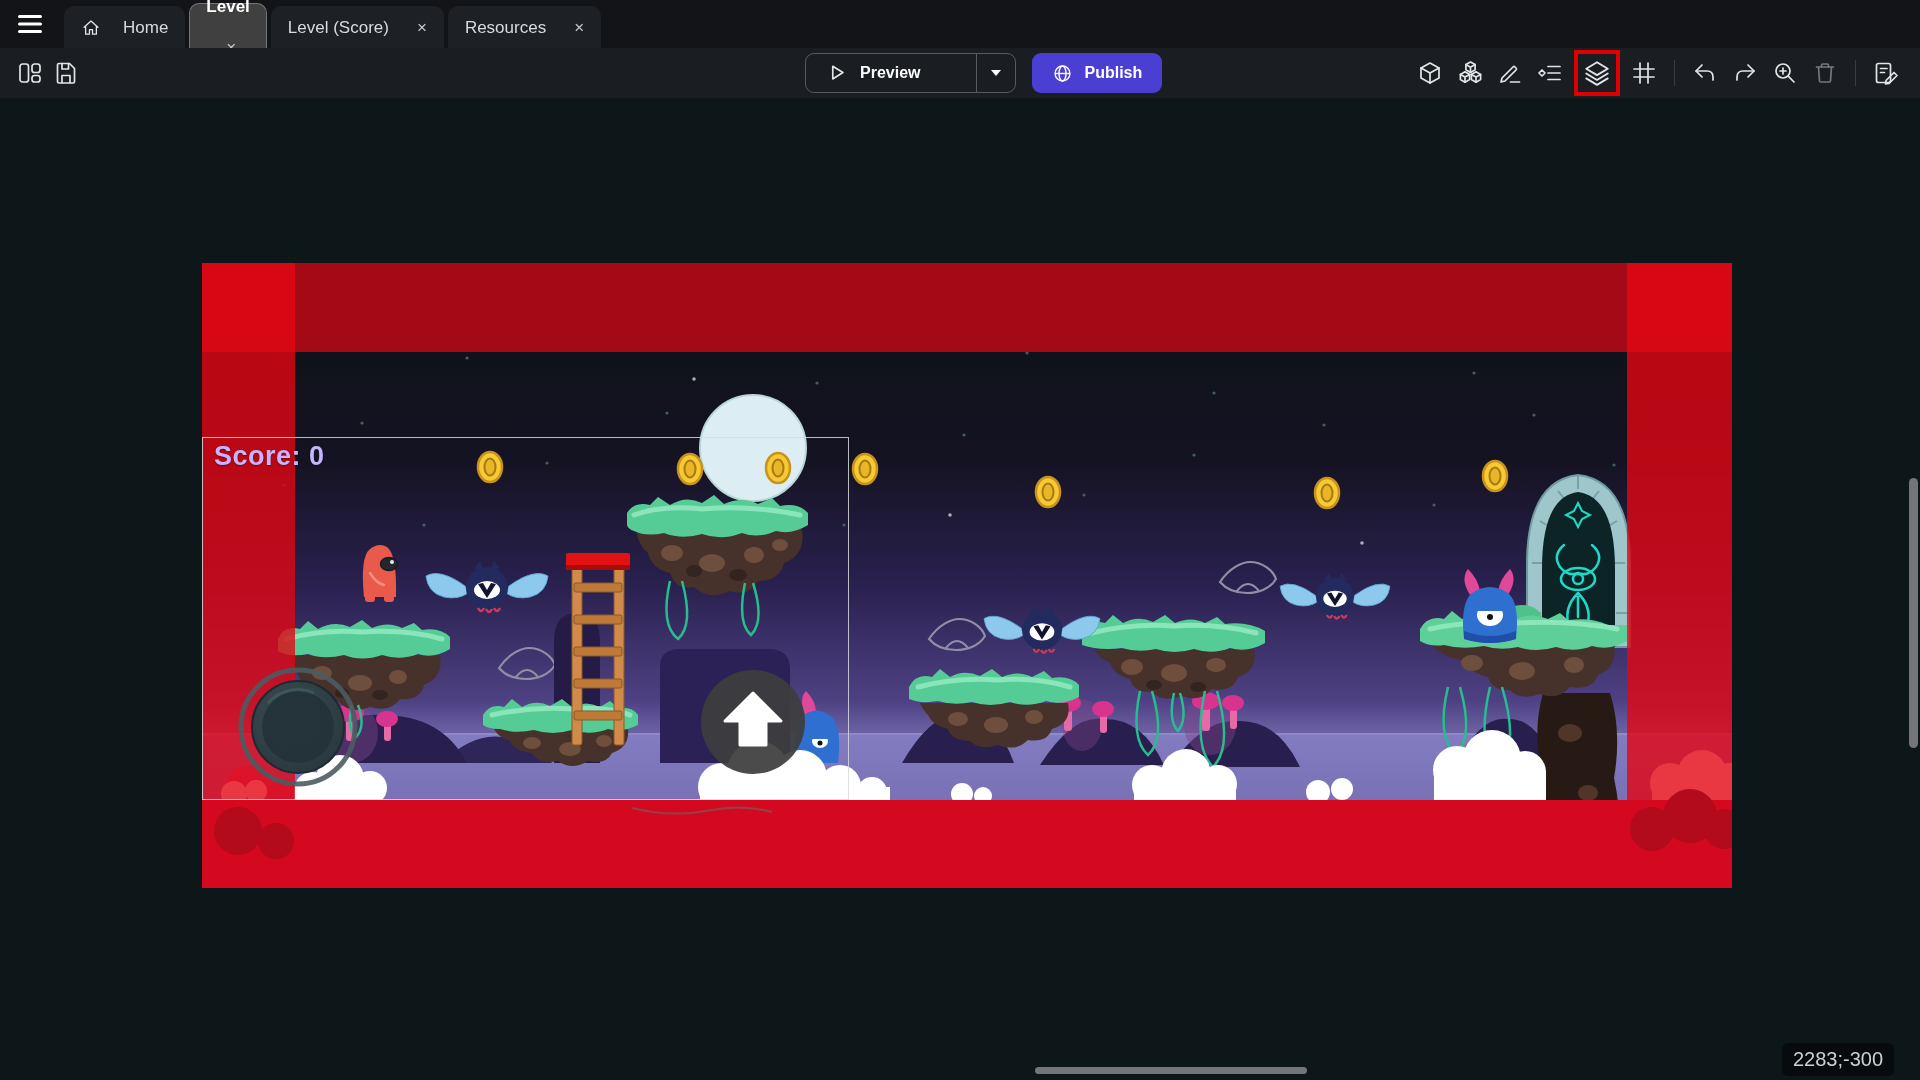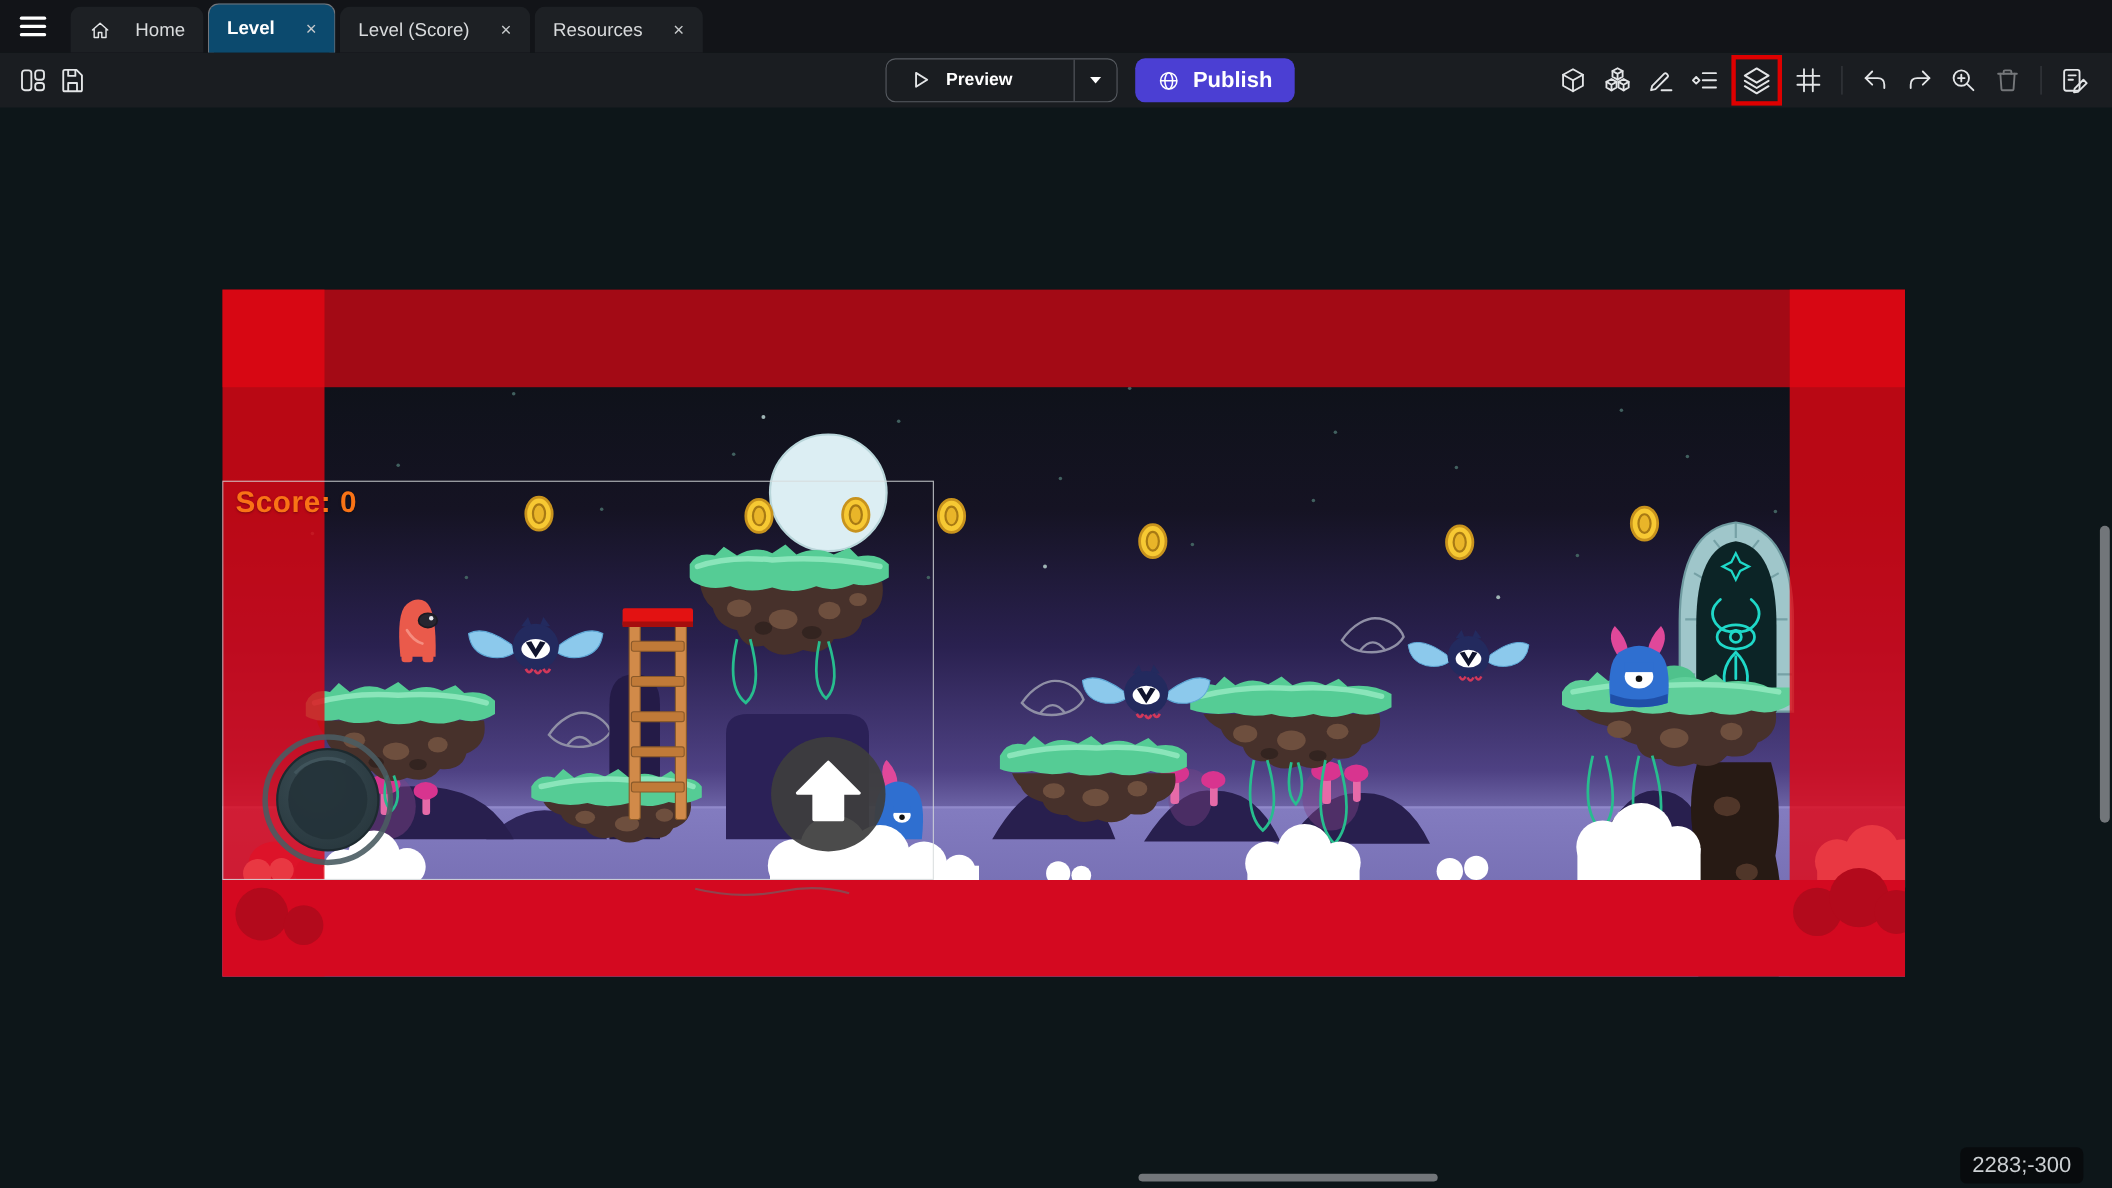--- a/index.html
+++ b/index.html
@@ -17,22 +17,22 @@
     width:44px; height:48px; display:flex; align-items:center; justify-content:center;
     background:none; border:none; cursor:pointer;
   }
   .tabs { display:flex; align-items:flex-end; margin-left:12px; }
   .tab {
     height:42px; display:flex; align-items:center; gap:22px; padding:0 16px;
     border-radius:10px 10px 0 0; background:#1d2024; color:#d9dbdd;
     font-size:17px; margin-right:4px; cursor:pointer; border:1px solid transparent; border-bottom:none;justify-content:center;
   }
   .tab.active {
-    height:45px; background:#0c4a6e; border:1px solid #72767c; border-bottom:none;
-    color:#ffffff; font-weight:bold;
+    height:45px; background:#404040; border:1px solid #72767c; border-bottom:none;
+    color:#ffffff; font-weight:bold;flex-direction:column;
   }
   .tab .close {
     background:none; border:none; color:#c7cacc; font-size:17px; cursor:pointer;
     padding:0 0 0 6px; line-height:1;
   }
   
   .toolbar {
     height:50px; background:#1a1d21; display:flex; align-items:center;
     position:relative; padding:0 12px;
   }
@@ -43,32 +43,32 @@
   .toolbar-center { position:absolute; left:805px; top:5px; display:flex; gap:16px; align-items:center; }
   .preview-btn {
     display:flex; align-items:stretch; border:1px solid #575b61; border-radius:9px;
     height:40px; background:transparent; color:#fff; overflow:hidden;gap:36px;
   }
   .preview-main { display:flex; align-items:center; gap:12px; padding:0 20px; background:none; border:none; color:#fff; font-weight:bold; font-size:16px; cursor:pointer; }
   .preview-caret { display:flex; align-items:center; padding:0 13px; border:none; border-left:1px solid #575b61; background:none; cursor:pointer; }
   .publish-btn {
     display:flex; align-items:center; gap:11px; height:40px; padding:0 20px;
     background:#4b3fd3; border:none; border-radius:9px; color:#fff; font-weight:bold;
-    font-size:20px; cursor:pointer;
+    font-size:16px; cursor:pointer;
   }
   .toolbar-right { margin-left:auto; display:flex; align-items:center; gap:4px; padding-right:4px; }
   .tsep { width:1px; height:26px; background:#3a3e43; margin:0 8px; }
   .highlight-box { border:4px solid #de0000; padding:1px; display:flex; margin:0 2px; }
   .icon-btn.disabled svg { opacity:.45; }
   
   .stage { position:relative; height:982px; background:#0d1619; }
   .canvas { position:absolute; left:202px; top:165px; width:1530px; height:625px; overflow:hidden; }
   .canvas svg.scene { display:block; }
   .score {
-    position:absolute; left:12px; top:178px; color:#f97316; font-size:27px;
+    position:absolute; left:12px; top:178px; color:#c4b5fd; font-size:27px;
     font-weight:bold; letter-spacing:.5px; text-shadow:0 1px 2px rgba(0,0,0,.35);
   }
   .selection {
     position:absolute; left:0px; top:174px; width:647px; height:363px;
     border:1.5px solid rgba(214,218,220,.85); pointer-events:none;
   }
   .coords {
     position:absolute; right:26px; bottom:4px; background:rgba(8,10,12,.9);
     color:#ccd0d3; font-size:20px; padding:5px 11px; border-radius:6px;
   }

